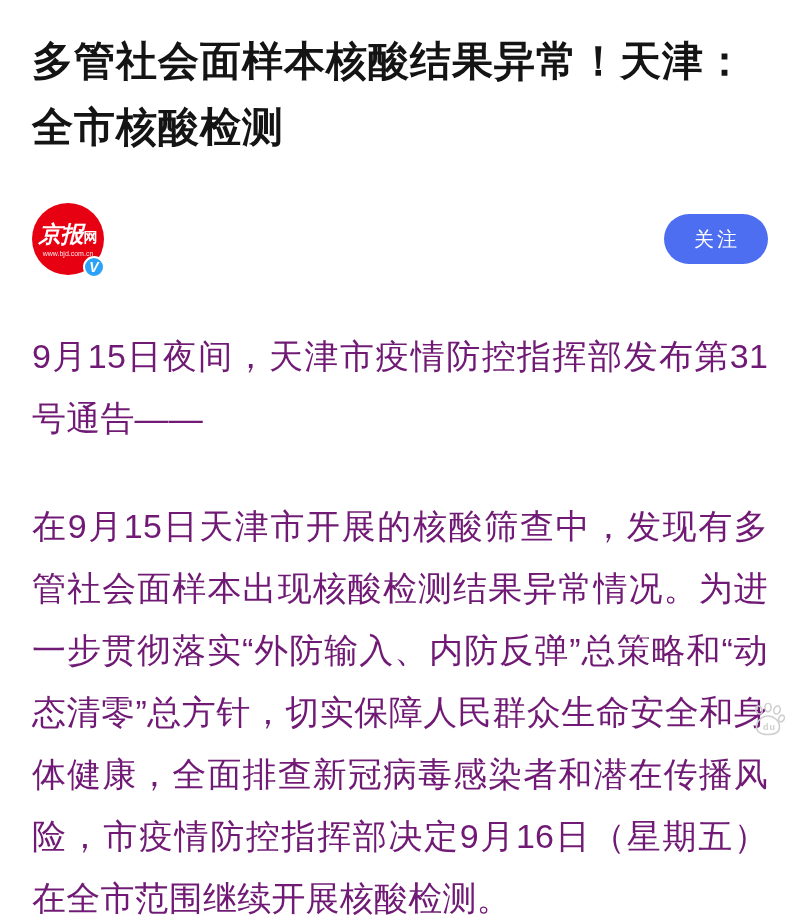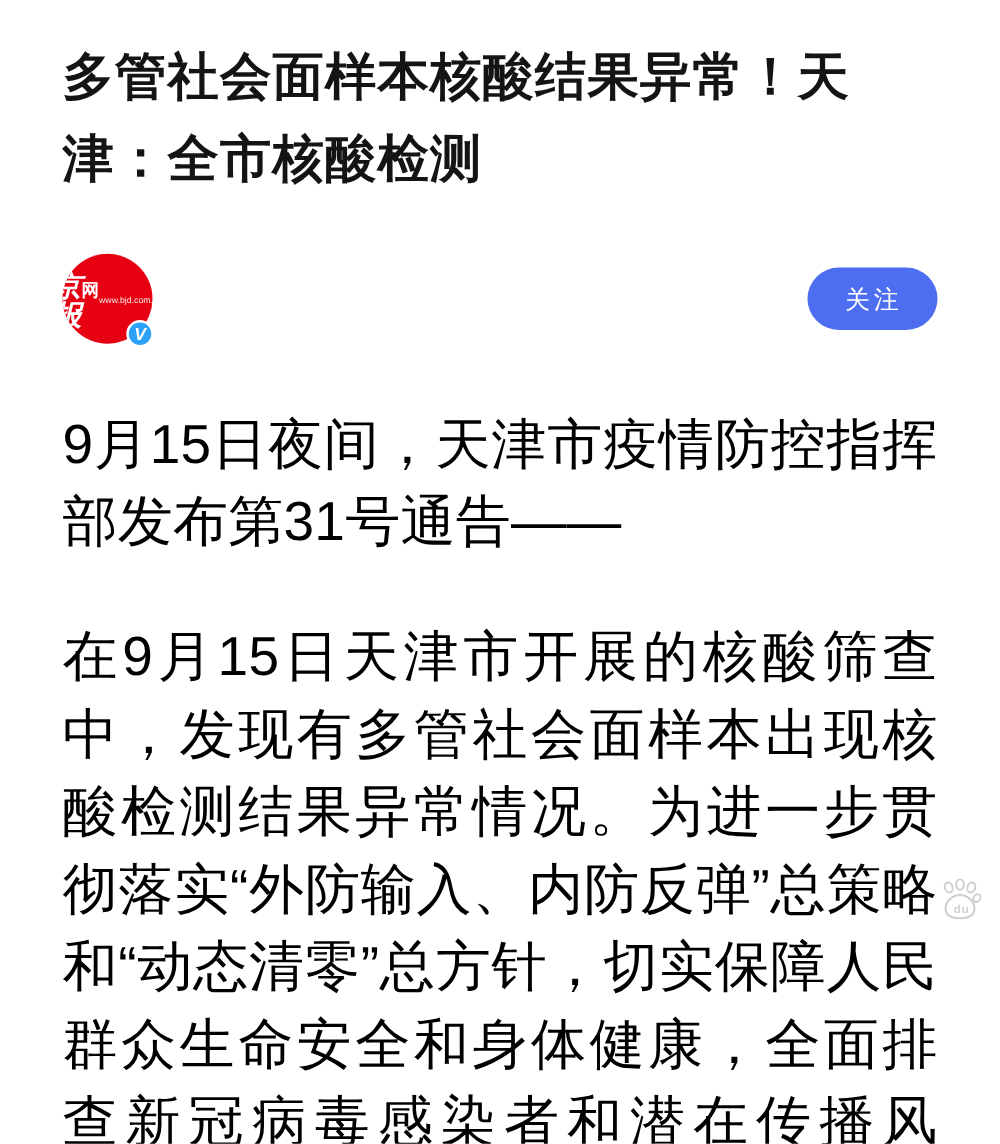--- a/index.html
+++ b/index.html
@@ -3,39 +3,39 @@
 <meta charset="utf-8">
 <style>
   * { box-sizing: border-box; }
   html, body { margin: 0; padding: 0; }
   body {
     width: 800px; height: 915px; overflow: hidden;
     background: #ffffff;
     font-family: "Liberation Sans", "DejaVu Sans", sans-serif;
     position: relative;
   }
-  .page { position: relative; width: 800px; height: 761px; padding: 28px 50px 0; }
+  .page { position: relative; width: 800px; height: 761px; padding: 28px 32px 0; }
 
   
   .headline {
     margin: 0;
     font-size: 41px;
     line-height: 66px;
     font-weight: 700;
     color: #141414;
     letter-spacing: 1px;
   }
 
   
   .pub-row { margin-top: 43px; display: flex; align-items: center; }
   .avatar-wrap { position: relative; width: 72px; height: 72px; flex: none; }
   .avatar {
     width: 72px; height: 72px; border-radius: 50%;
     background: #e60012; color: #ffffff;
-    display: flex; flex-direction: row; align-items: center; justify-content: center;
+    display: flex; flex-direction: column; align-items: center; justify-content: center;
     overflow: hidden;
   }
   .logo-line { display: flex; align-items: baseline; line-height: 1; margin-top: 4px; }
   .logo-zh {
     font-size: 23px; font-weight: 700; font-style: italic;
     font-family: "Liberation Serif", "DejaVu Serif", serif;
     letter-spacing: -1px;
   }
   .logo-wang { font-size: 14px; font-weight: 700; margin-left: 1px; }
   .logo-url { font-size: 7px; line-height: 10px; margin-top: 3px; opacity: .9; letter-spacing: 0; }
@@ -62,23 +62,23 @@
     font-size: 20px; font-weight: 500; letter-spacing: 3px;
     font-family: inherit;
     display: flex; align-items: center; justify-content: center;
     cursor: pointer;
   }
 
   
   .article-body { margin-top: 50px; }
   .article-body p {
     margin: 0 0 46px;
-    font-size: 44px;
+    font-size: 34px;
     line-height: 62px;
-    color: #000000;
+    color: #701a75;
     text-align: justify;
     letter-spacing: 0.2px;
   }
 
   
   .watermark {
     position: absolute; right: 12px; bottom: 24px;
     display: flex; align-items: center;
     font-size: 29px; font-weight: 700; letter-spacing: 1px;
     color: #e4e4e4;

